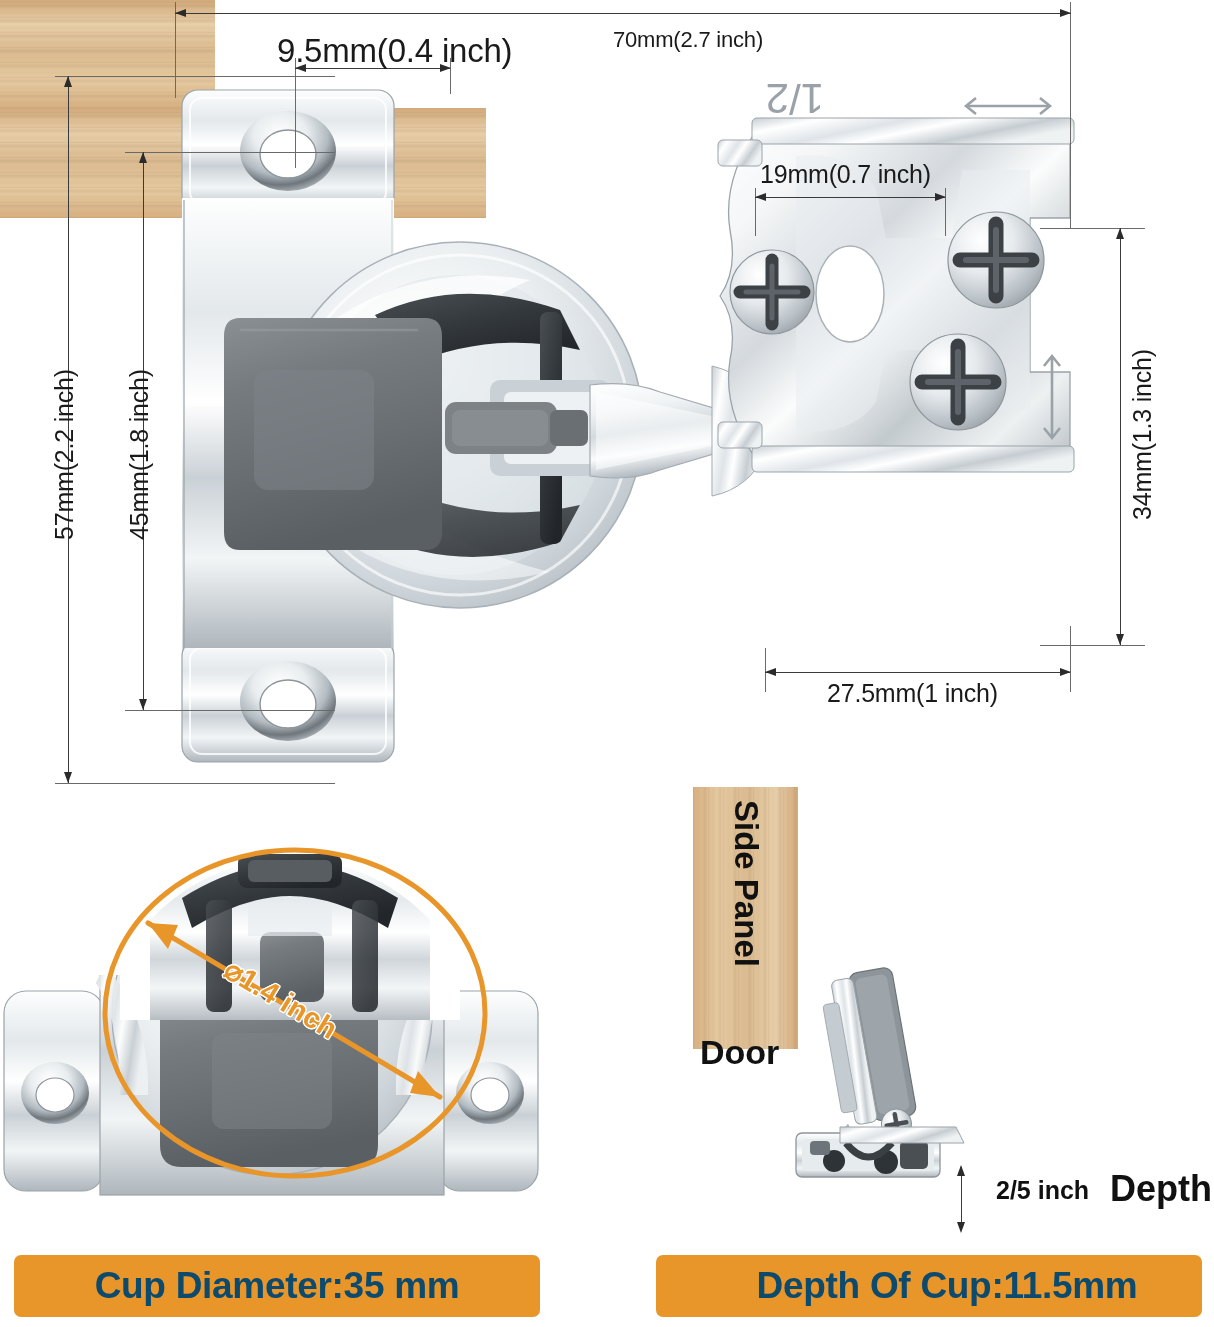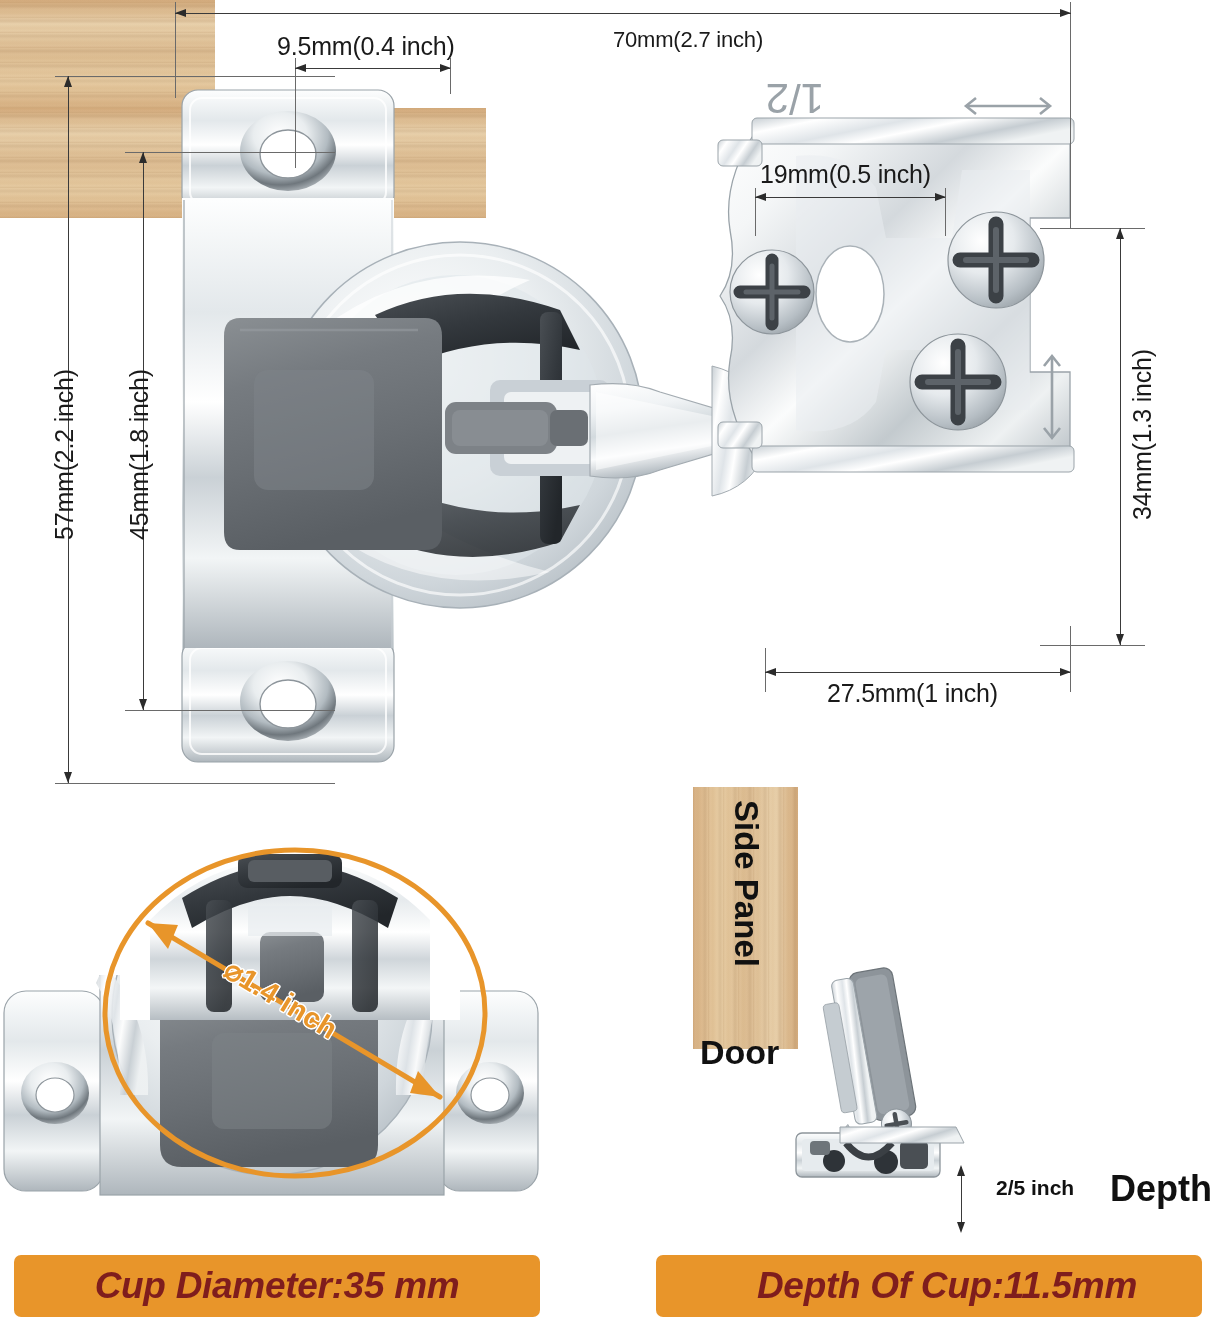--- a/index.html
+++ b/index.html
@@ -97,26 +97,25 @@
   
   .banner {
     position: absolute;
     background: #E8952A;
     border-radius: 7px;
     display: flex;
     align-items: center;
     justify-content: center;
   }
   .banner span {
-    color: #7f1d1d;
+    color: #0c4a6e;
     font-family: "Liberation Sans", sans-serif;
     font-weight: bold;
     letter-spacing: -0.3px;
     white-space: nowrap;
-    font-style: italic;
   }
 </style>
 </head>
 <body>
 
 <div id="page">
 
   <svg width="0" height="0" style="position:absolute">
     <defs>
       <linearGradient id="chrome1" x1="0" y1="0" x2="1" y2="1">
@@ -283,28 +282,28 @@
   <div class="ln-h" style="left:175px; top:13px; width:896px;"></div>
   <div class="arrow ar-left" style="left:175px; top:8.5px;"></div>
   <div class="arrow ar-right" style="left:1060px; top:8.5px;"></div>
   <div class="dim-text" style="left:613px; top:27px; font-size:22px;">70mm(2.7 inch)</div>
 
   <div class="ln-v ln-light" style="left:295px; top:58px; height:110px;"></div>
   <div class="ln-v ln-light" style="left:450px; top:58px; height:36px;"></div>
   <div class="ln-h" style="left:295px; top:68px; width:155px;"></div>
   <div class="arrow ar-left" style="left:295px; top:63.5px;"></div>
   <div class="arrow ar-right" style="left:440px; top:63.5px;"></div>
-  <div class="dim-text" style="left:277px; top:32px; font-size:25px;">9.5mm(0.4 inch)</div>
+  <div class="dim-text" style="left:277px; top:32px; font-size:33px;">9.5mm(0.4 inch)</div>
 
   <div class="ln-v ln-light" style="left:755px; top:188px; height:48px;"></div>
   <div class="ln-v ln-light" style="left:945px; top:188px; height:48px;"></div>
   <div class="ln-h" style="left:755px; top:197px; width:190px;"></div>
   <div class="arrow ar-left" style="left:755px; top:192.5px;"></div>
   <div class="arrow ar-right" style="left:935px; top:192.5px;"></div>
-  <div class="dim-text" style="left:760px; top:160px; font-size:25px;">19mm(0.5 inch)</div>
+  <div class="dim-text" style="left:760px; top:160px; font-size:25px;">19mm(0.7 inch)</div>
 
   <div class="ln-h ln-light" style="left:55px;  top:76px;  width:280px;"></div>
   <div class="ln-h ln-light" style="left:55px;  top:783px; width:280px;"></div>
   <div class="ln-v" style="left:68px; top:76px; height:707px;"></div>
   <div class="arrow ar-up" style="left:64px; top:76px;"></div>
   <div class="arrow ar-down" style="left:64px; top:772px;"></div>
   <div class="dim-text dim-v" style="left:50px; top:540px; font-size:25px; transform:rotate(-90deg);">57mm(2.2 inch)</div>
 
   <div class="ln-h ln-light" style="left:125px; top:152px; width:210px;"></div>
   <div class="ln-h ln-light" style="left:125px; top:710px; width:210px;"></div>
@@ -397,21 +396,21 @@
     <path d="M58 178 Q80 206 104 178" stroke="#3a3f44" stroke-width="7" fill="none"></path>
     <rect x="112" y="176" width="28" height="28" rx="5" fill="#4a4f54"></rect>
     <rect x="22" y="176" width="20" height="14" rx="4" fill="#6e757a"></rect>
 
     <path d="M52 162 L168 162 L176 178 L52 178 Z" fill="url(#chrome3)" stroke="#9aa3a9" stroke-width="1"></path>
   </svg>
 
   <div class="ln-v" style="left:961px; top:1167px; height:63px;"></div>
   <div class="arrow ar-up" style="left:957px; top:1165px;"></div>
   <div class="arrow ar-down" style="left:957px; top:1222px;"></div>
-  <div class="wood-label" style="left:996px; top:1176px; font-size:21px;">2/5 inch</div>
+  <div class="wood-label" style="left:996px; top:1176px; font-size:25px;">2/5 inch</div>
 
   <div class="banner" style="left:14px; top:1255px; width:526px; height:62px;">
     <span style="font-size:37px;">Cup Diameter:35 mm</span>
   </div>
 
   <div class="banner" style="left:656px; top:1255px; width:546px; height:62px;">
     <span style="font-size:37px;margin-left:36px;">Depth Of Cup:11.5mm</span>
   </div>
 
 </div>

